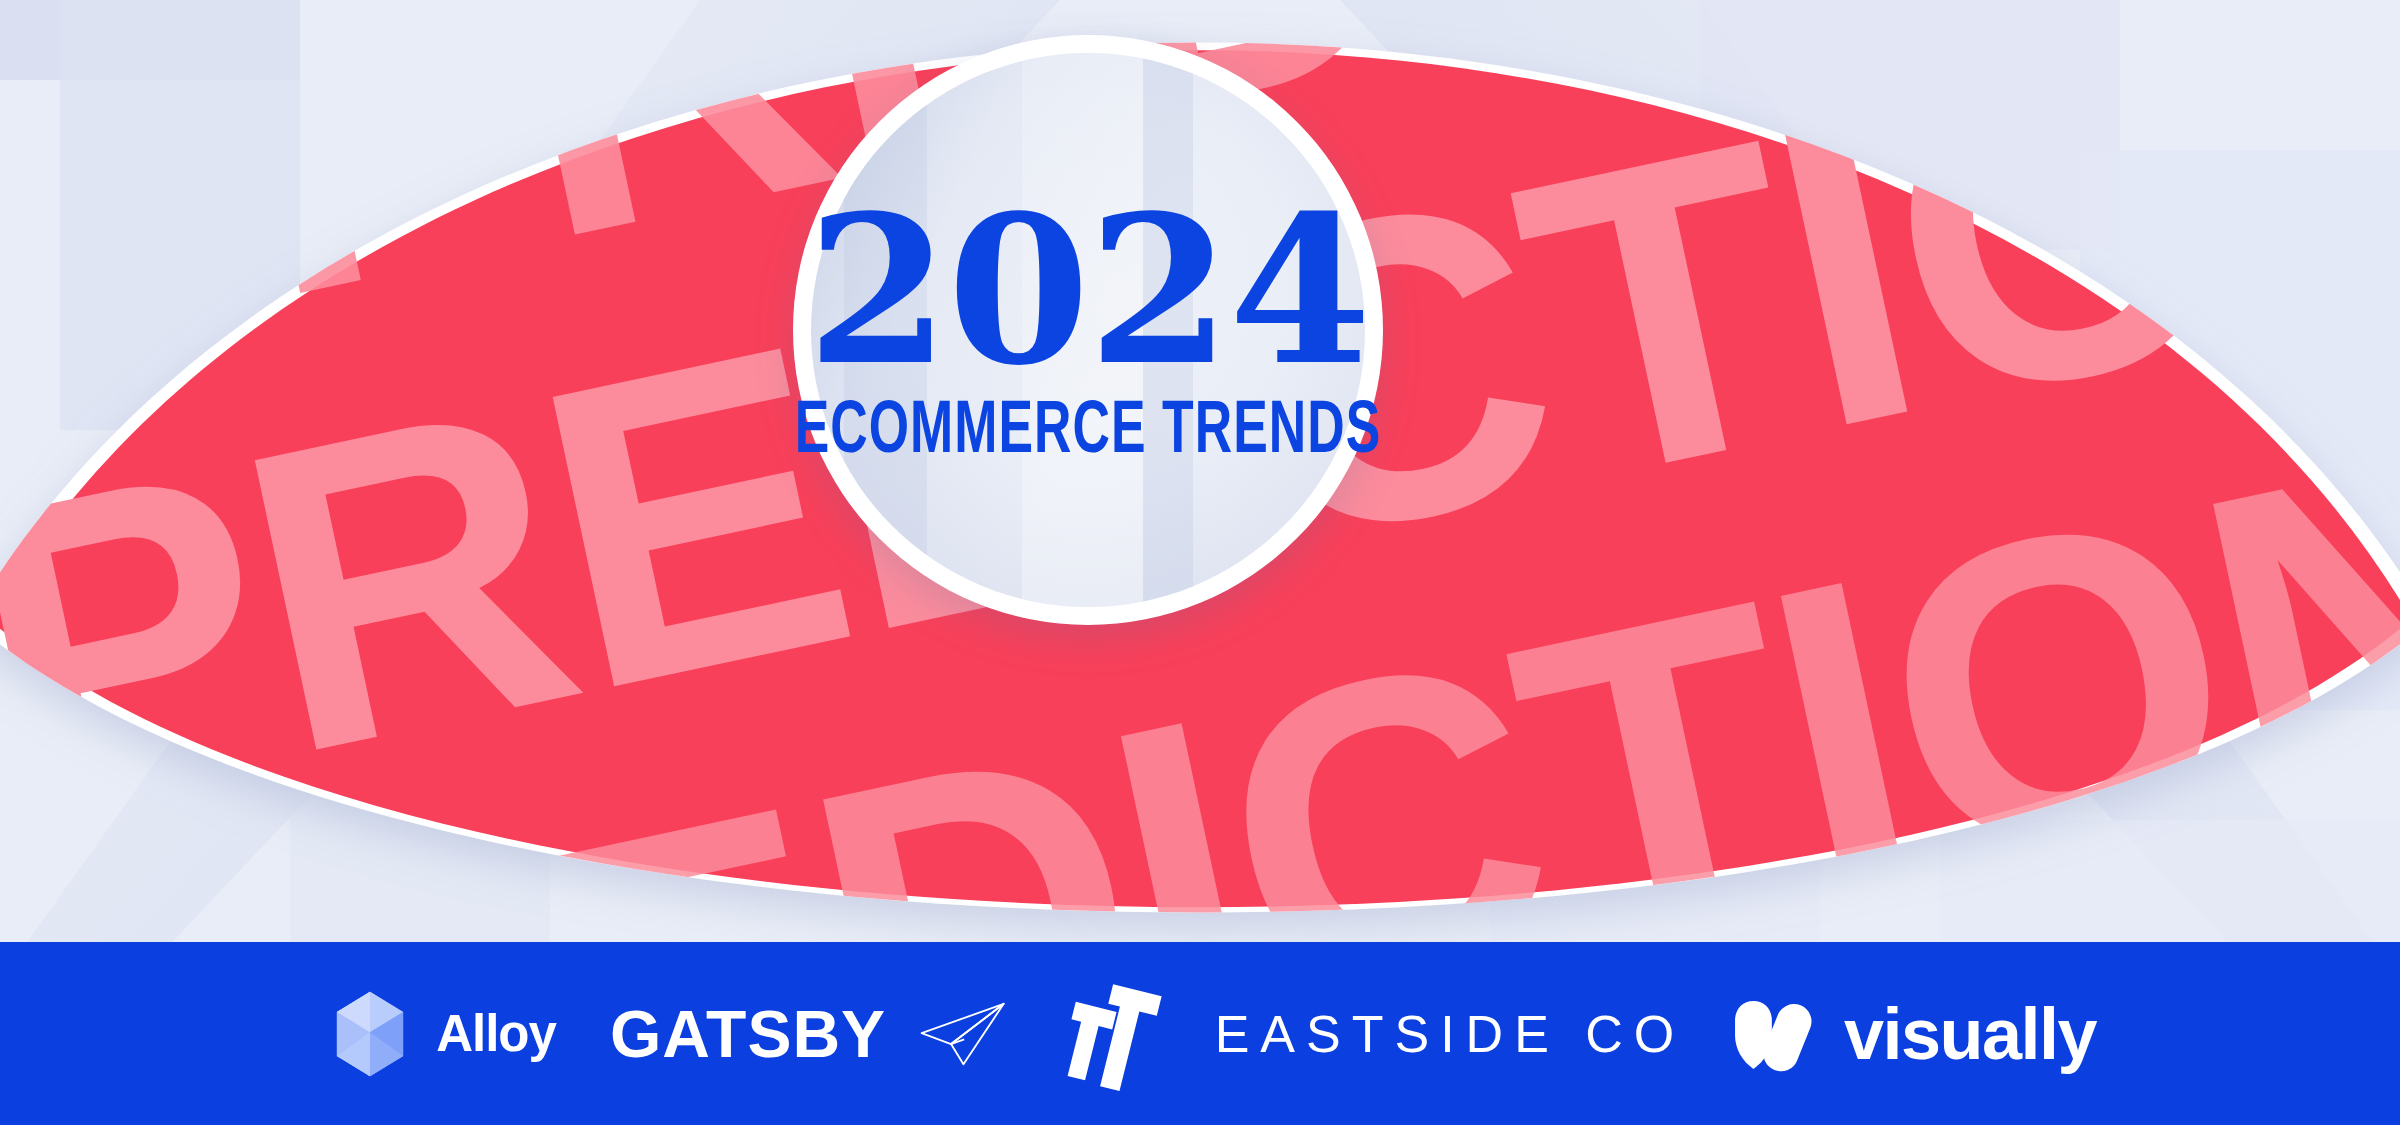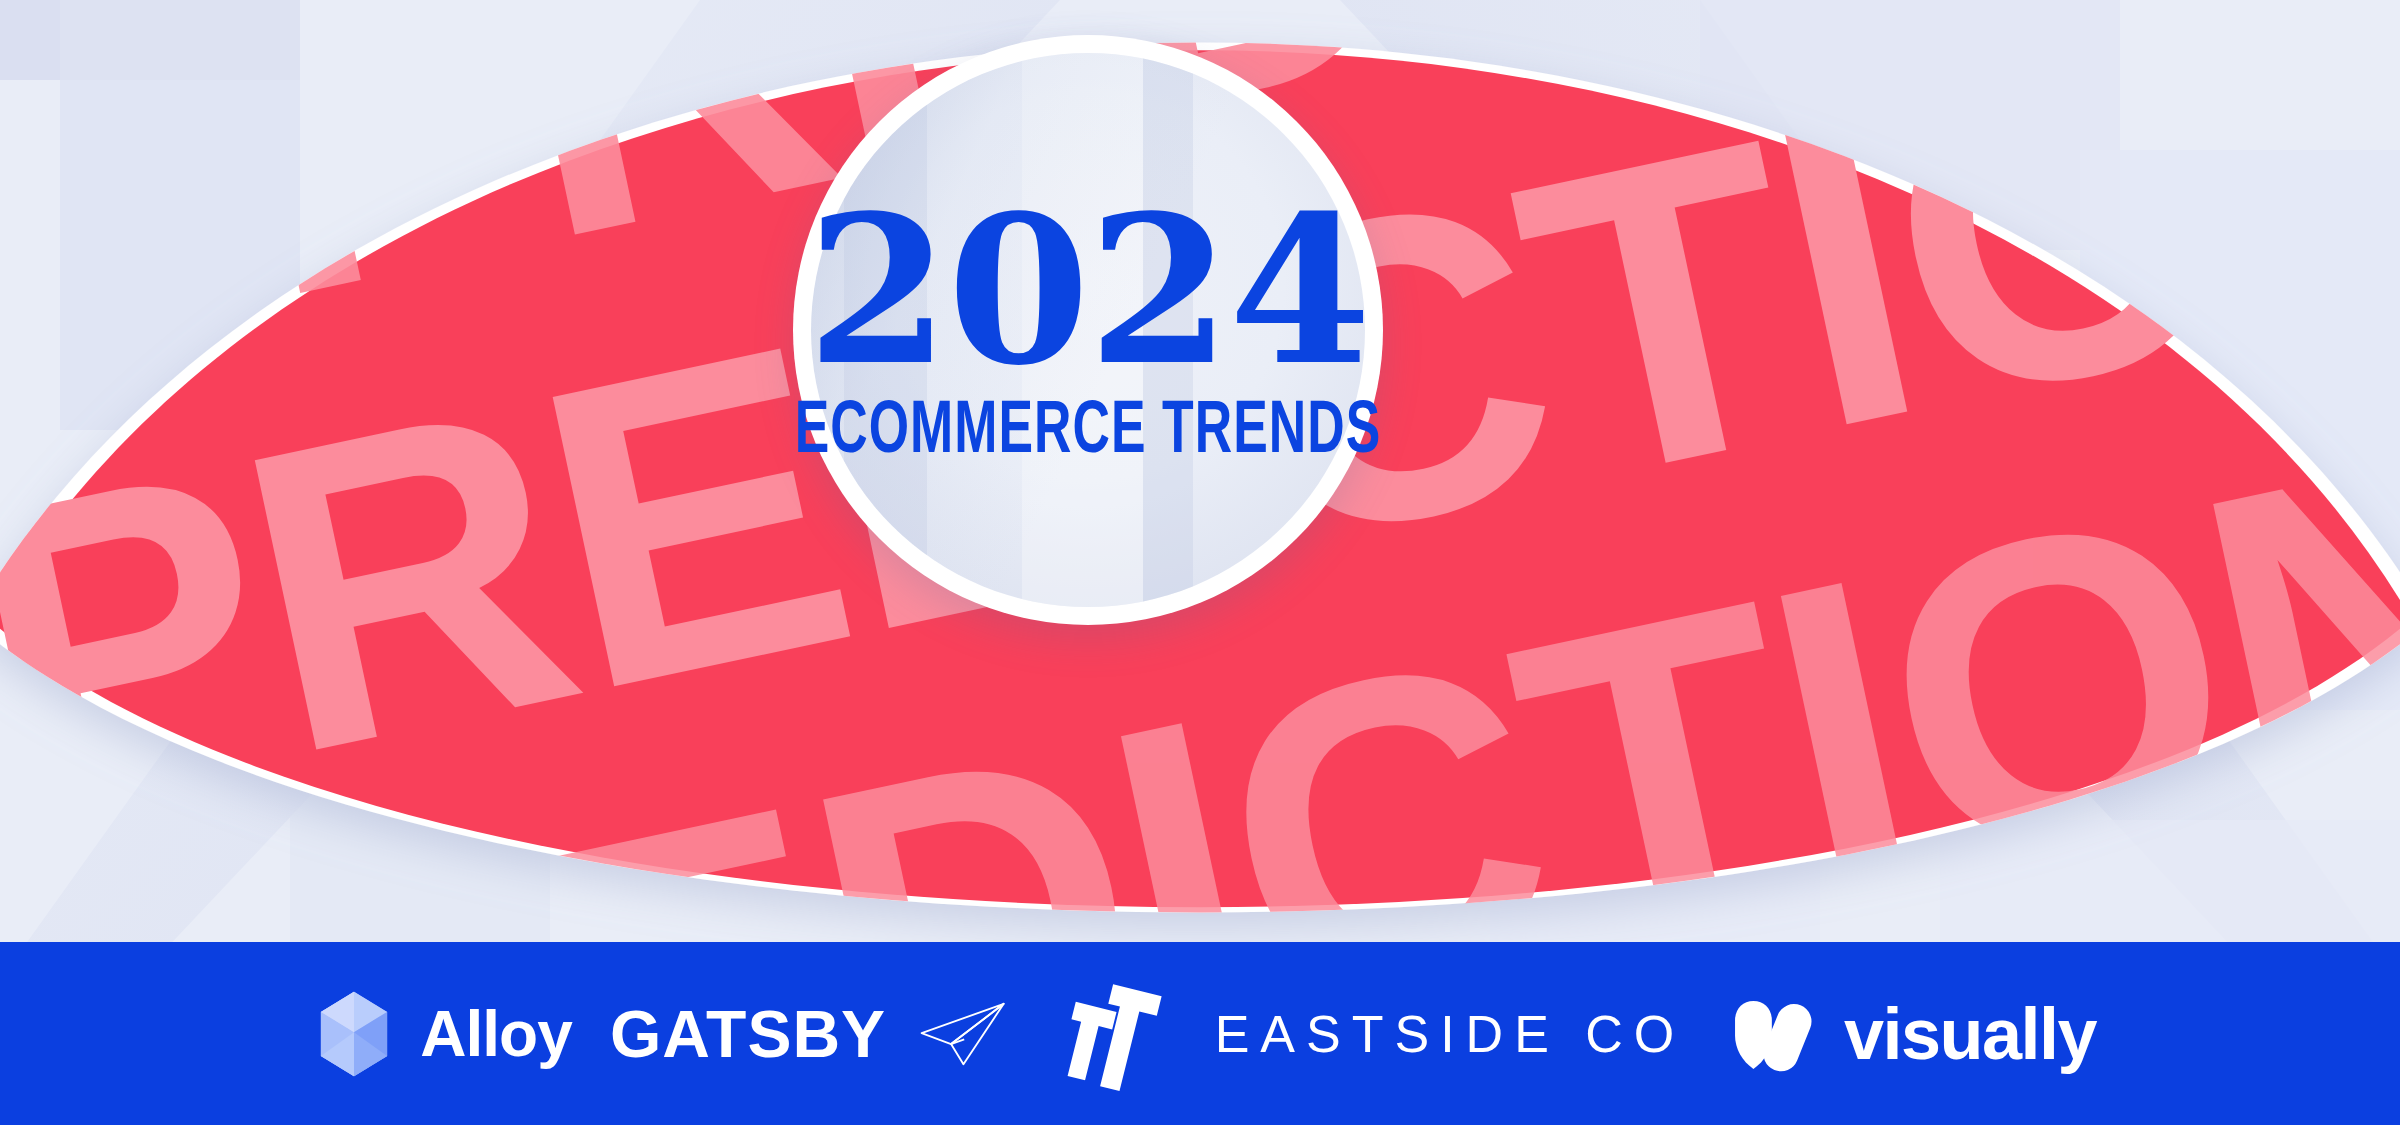--- a/index.html
+++ b/index.html
@@ -90,21 +90,21 @@
     display:flex;align-items:center;justify-content:center;
     height:183px;
   }
   .logo-alloy{width:340px;gap:20px;}
   .logo-gatsby{width:400px;gap:31px;}
   .logo-tt{width:200px;}
   .logo-eastside{width:480px;}
   .logo-visually{width:440px;gap:28px;}
 
   .alloy-word{
-    color:#fff;font-weight:700;font-size:64px;
+    color:#fff;font-weight:700;font-size:51px;
     letter-spacing:-1px;font-family:"Liberation Sans",sans-serif;
   }
   .gatsby-word{
     color:#fff;font-weight:700;font-size:66px;
     letter-spacing:1px;font-family:"Liberation Sans",sans-serif;
   }
   .eastside-word{
     color:#ffffff;font-weight:300;font-size:52px;
     letter-spacing:11px;font-family:"Liberation Sans",sans-serif;
     white-space:nowrap;

